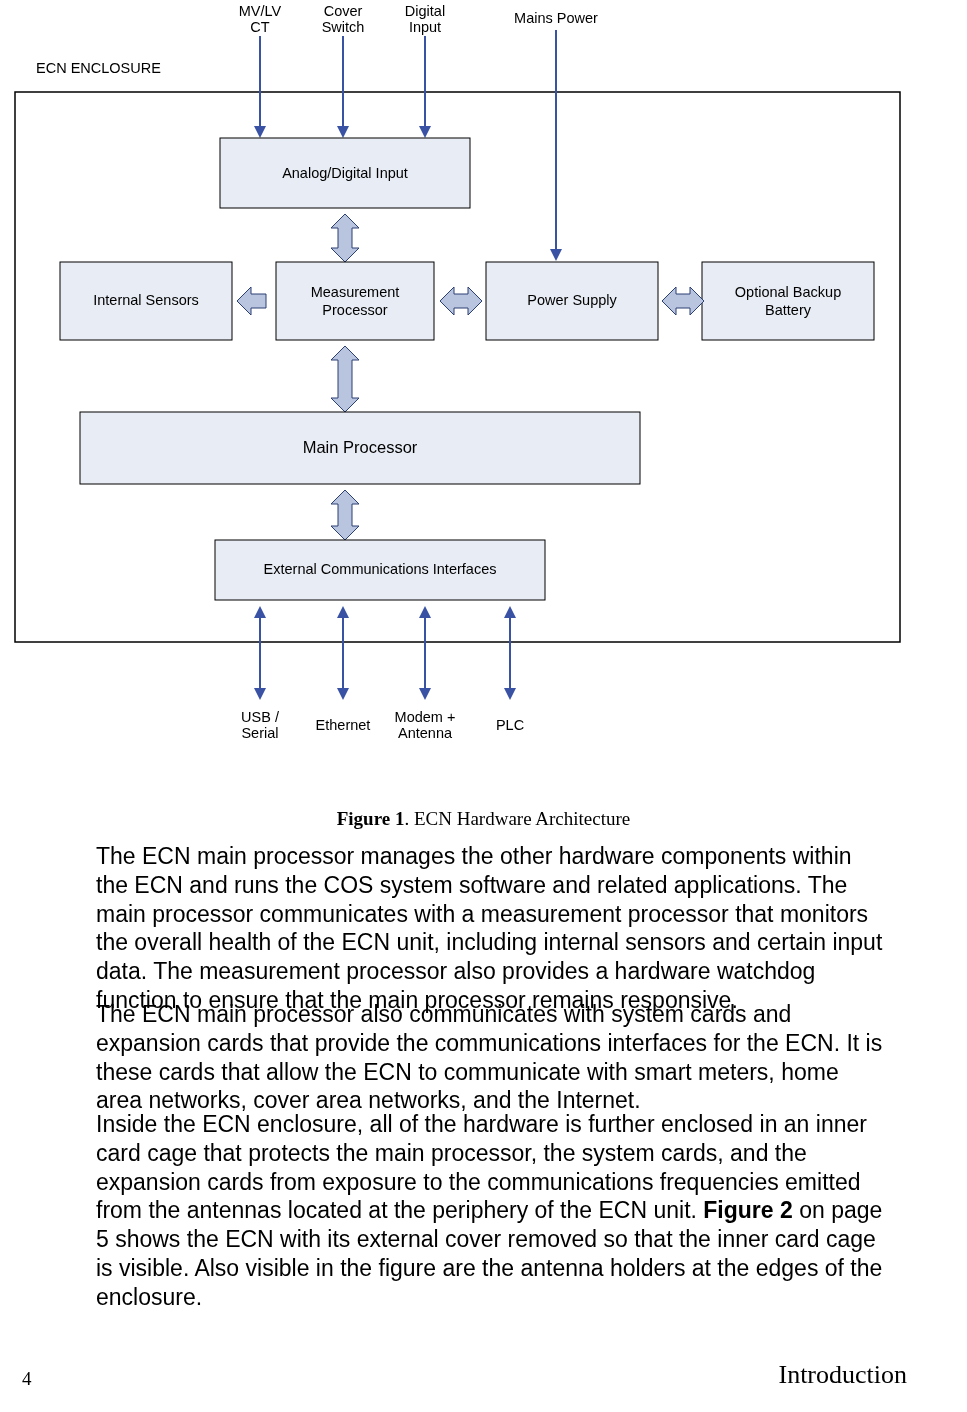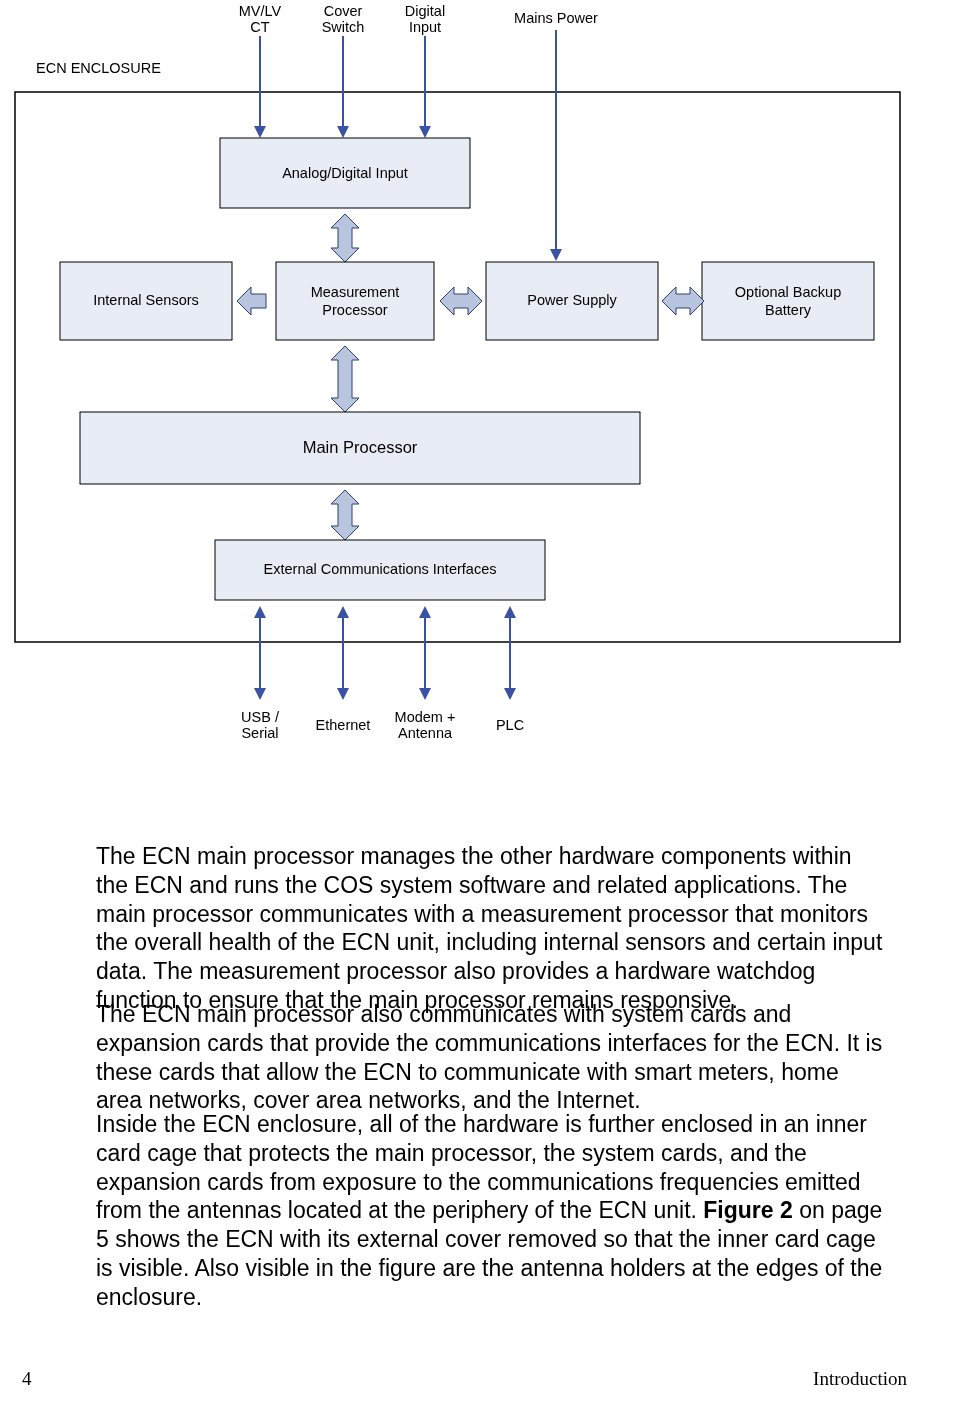--- a/index.html
+++ b/index.html
@@ -5,21 +5,21 @@
   html,body{margin:0;padding:0;background:#fff;font-family:Arial,Helvetica,sans-serif;color:#000}
   .page{width:967px;height:1412px;position:relative;margin:0 auto}
   .svgwrap{position:absolute;left:0;top:0}
   .caption{position:absolute;left:0;width:967px;top:808px;text-align:center;font-family:"Times New Roman",serif;font-size:19px}
   .caption b{font-weight:bold}
   .body{position:absolute;left:96px;width:790px;font-family:Liberation Sans, sans-serif;font-size:23px;line-height:1.25}
   .p1{top:842px}
   .p2{top:1000px}
   .p3{top:1110px}
   .footer-l{position:absolute;left:22px;bottom:22px;font-family:"Times New Roman",serif;font-size:19px}
-  .footer-r{position:absolute;right:60px;bottom:22px;font-family:"Times New Roman",serif;font-size:19px}
+  .footer-r{position:absolute;right:60px;bottom:22px;font-family:"Times New Roman",serif;font-size:26px}
   .box{fill:#e8ecf4;stroke:#000;stroke-width:1}
   .encl{fill:none;stroke:#000;stroke-width:1.5}
   .ar{stroke:#3952a3;stroke-width:2;fill:none}
   .arhead{fill:#3952a3}
   .farr{fill:#b9c5df;stroke:#2c3f73;stroke-width:1}
   .lbl{font-family:Arial,Helvetica,sans-serif;font-size:14.5px;fill:#000}
   .lbl-big{font-family:Arial,Helvetica,sans-serif;font-size:16.5px;fill:#000}
   .toplbl{font-family:Arial,Helvetica,sans-serif;font-size:14.5px;fill:#000}
 </style>
 </head>
@@ -114,20 +114,23 @@
   </g>
 
   <text class="lbl" x="260" y="722" text-anchor="middle">USB /</text>
   <text class="lbl" x="260" y="738" text-anchor="middle">Serial</text>
   <text class="lbl" x="343" y="730" text-anchor="middle">Ethernet</text>
   <text class="lbl" x="425" y="722" text-anchor="middle">Modem +</text>
   <text class="lbl" x="425" y="738" text-anchor="middle">Antenna</text>
   <text class="lbl" x="510" y="730" text-anchor="middle">PLC</text>
 </svg>
 
+<div class="caption">
+  <b>Figure 1</b><span>. ECN Hardware Architecture</span>
+</div>
 
 <div class="body p1">The ECN main processor manages the other hardware components within the ECN and runs the COS system software and related applications.  The main processor communicates with a measurement processor that monitors the overall health of the ECN unit, including internal sensors and certain input data.  The measurement processor also provides a hardware watchdog function to ensure that the main processor remains responsive.</div>
 <div class="body p2">The ECN main processor also communicates with system cards and expansion cards that provide the communications interfaces for the ECN.  It is these cards that allow the ECN to communicate with smart meters, home area networks, cover area networks, and the Internet.</div>
 <div class="body p3">
   <span>Inside the ECN enclosure, all of the hardware is further enclosed in an inner card cage that protects the main processor, the system cards, and the expansion cards from exposure to the communications frequencies emitted from the antennas located at the periphery of the ECN unit.  </span><b>Figure 2</b><span> on page 5 shows the ECN with its external cover removed so that the inner card cage is visible.  Also visible in the figure are the antenna holders at the edges of the enclosure.</span>
 </div>
 
 <div class="footer-l">4</div>
 <div class="footer-r">Introduction</div>
 

